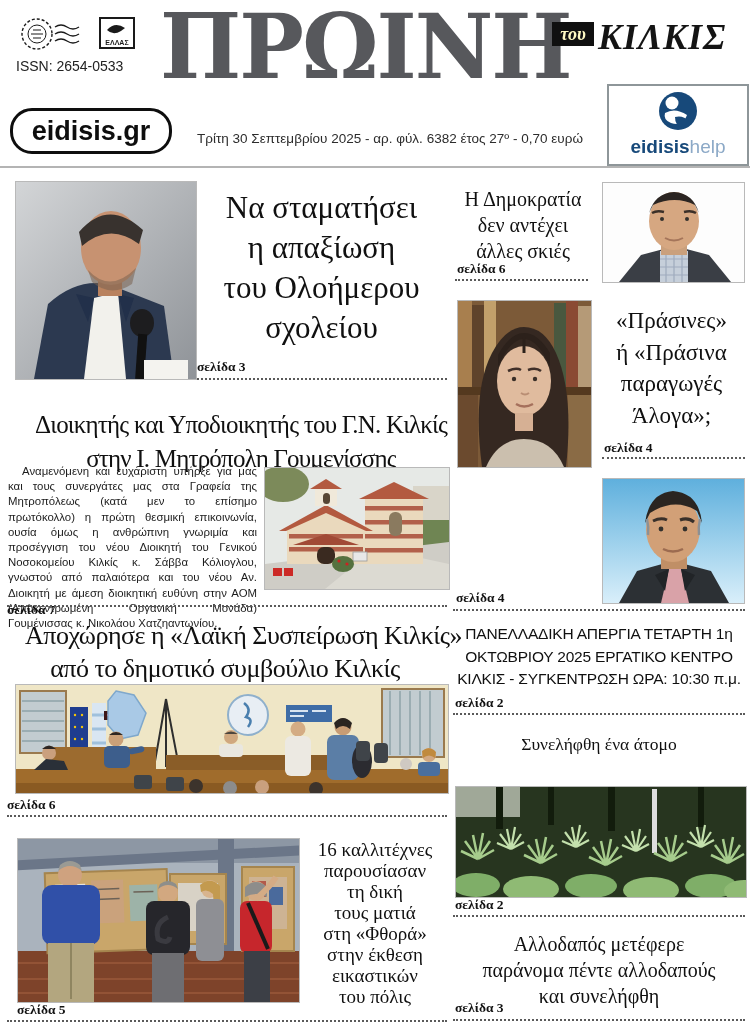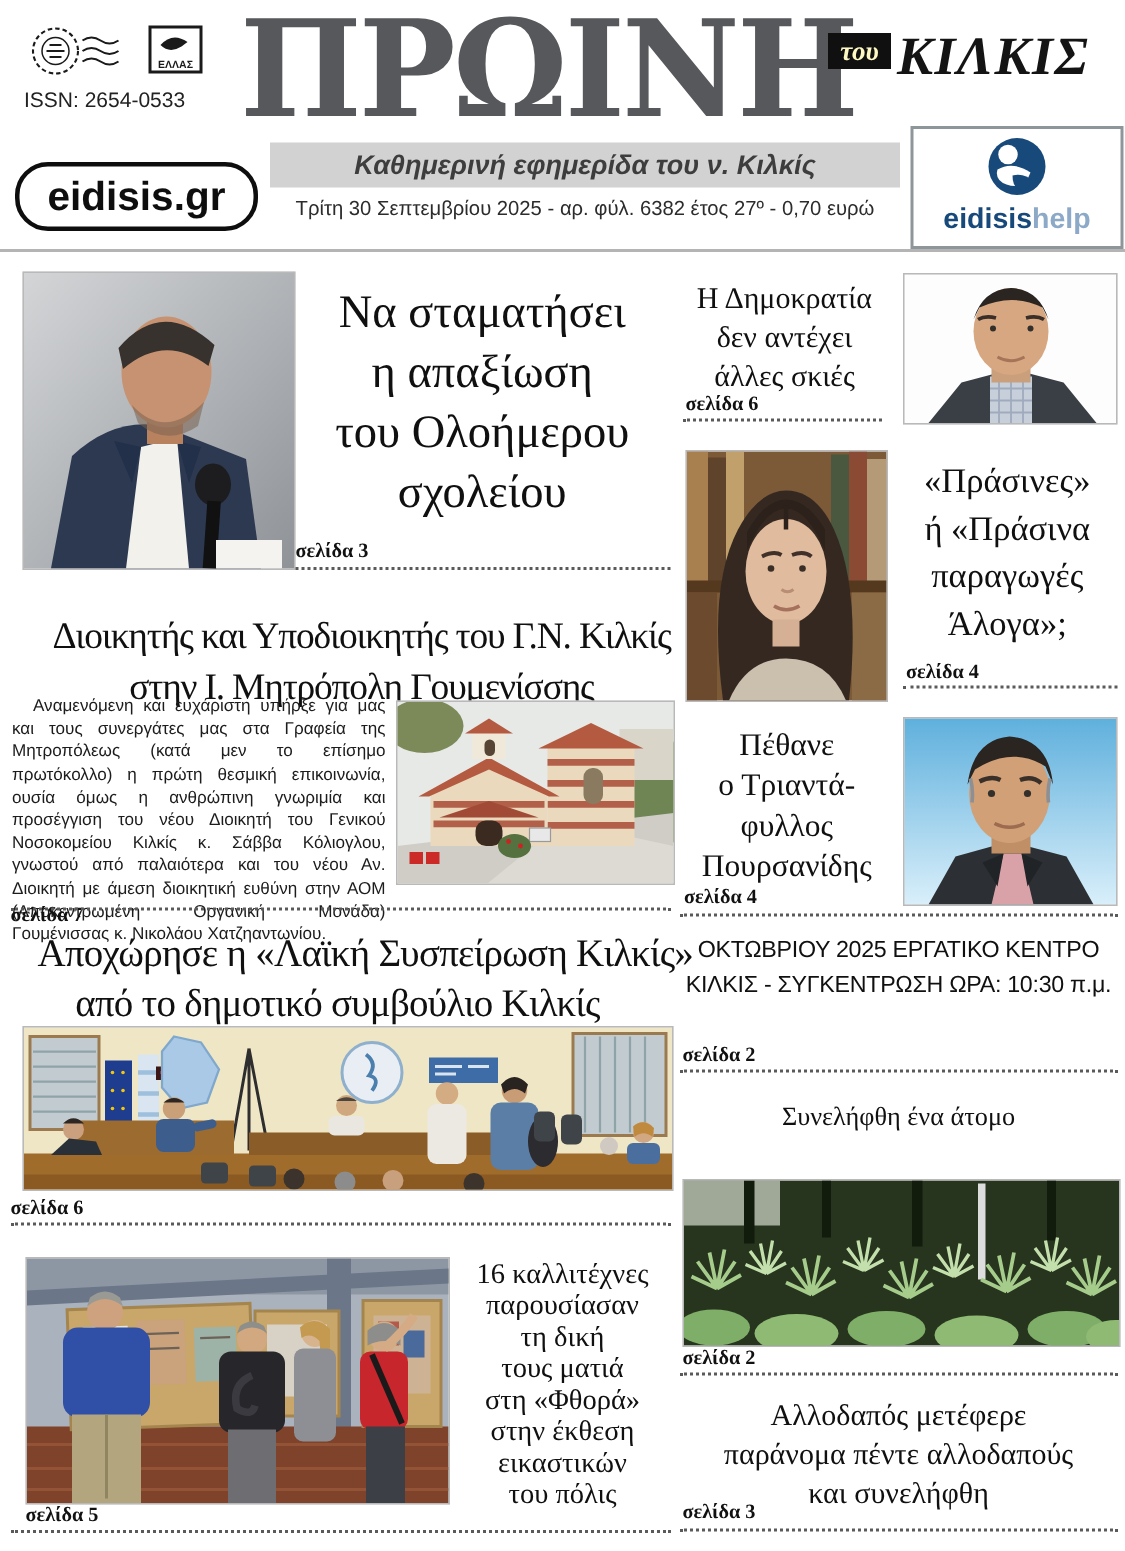--- a/index.html
+++ b/index.html
@@ -15,21 +15,21 @@
             font-size:86px;letter-spacing:-2px;color:#57585c;transform:scaleY(1.04);line-height:1.05;}
   .tou-box{left:552px;top:22px;width:42px;height:24px;background:#101010;color:#fef9c3;
            display:flex;align-items:center;justify-content:center;font-style:italic;font-weight:bold;font-size:18px;}
   .kilkis{left:598px;top:16px;font-style:italic;font-weight:bold;font-size:36px;letter-spacing:1px;color:#141414;}
   .subtitle{left:180px;top:95px;width:420px;height:30px;background:#d2d2d2;display:flex;align-items:center;justify-content:center;
             font-family:"Liberation Sans",sans-serif;font-weight:bold;font-style:italic;font-size:18px;color:#3d3d3d;}
   .dateline{left:180px;top:131px;width:420px;text-align:center;
             font-family:"Liberation Sans",sans-serif;font-size:13.5px;color:#2c2c2c;}
   .adbox{left:607px;top:84px;width:138px;height:78px;border:2px solid #8e9699;background:#fff;text-align:center;}
   .adtext{position:absolute;left:0;right:0;bottom:6px;font-family:"Liberation Sans",sans-serif;font-size:19px;font-weight:bold;}
-  .adtext .light{font-weight:bold;}
+  .adtext .light{font-weight:normal;}
   .hrule{left:0;top:166px;width:750px;height:2px;background:#b4b4b4;}
   
   .photo{border:1px solid #b9b9b9;background:#ddd;}
   .photo svg{display:block;}
   .pg{font-weight:bold;font-size:13.5px;color:#111;}
   .dots{border-bottom:2px dotted #5a5a5a;height:0;}
   .hl{text-align:center;color:#101010;}
   .hl span{display:block;white-space:nowrap;}
   
   .hl-main{left:198px;top:188px;width:247px;font-size:31px;line-height:40px;}
@@ -86,23 +86,20 @@
   <div class="abs eidisis">
     <span>eidisis.gr</span>
   </div>
 
   <div class="abs masthead">ΠΡΩΙΝΗ</div>
   <div class="abs tou-box">
     <span>του</span>
   </div>
   <div class="abs kilkis">ΚΙΛΚΙΣ</div>
 
-  <div class="abs subtitle">
-    <span>Καθημερινή εφημερίδα του ν. Κιλκίς</span>
-  </div>
   <div class="abs dateline">Τρίτη 30 Σεπτεμβρίου 2025 - αρ. φύλ. 6382  έτος 27º - 0,70 ευρώ</div>
 
   <div class="abs adbox">
     <svg width="134" height="44" viewBox="0 0 134 44" style="margin-top:3px">
       <circle cx="67" cy="22" r="19" fill="#17497a"></circle>
       <circle cx="61" cy="14" r="6.5" fill="#ffffff"></circle>
       <path d="M54,24 q10,-6 22,2 q-4,12 -16,8 q-8,-3 -6,-10 z" fill="#ffffff"></path>
       <path d="M64,28 q8,-2 14,4 l-6,6 q-8,0 -8,-10 z" fill="#17497a"></path>
     </svg>
     <div class="adtext">
@@ -352,26 +349,20 @@
   </div>
   <h2 class="abs hl hl-pras" style="margin:0;font-weight:normal;">
     <span>«Πράσινες»</span>
     <span>ή «Πράσινα</span>
     <span>παραγωγές</span>
     <span>Άλογα»;</span>
   </h2>
   <div class="abs pg pg-pras">σελίδα 4</div>
   <div class="abs dots dt-pras"></div>
 
-  <h2 class="abs hl hl-pour" style="margin:0;font-weight:normal;">
-    <span>Πέθανε</span>
-    <span>ο Τριαντά-</span>
-    <span>φυλλος</span>
-    <span>Πουρσανίδης</span>
-  </h2>
   <div class="abs pg pg-pour">σελίδα 4</div>
   <div class="abs photo ph-pour">
     <svg width="141" height="124" viewBox="0 0 141 124">
       <defs>
           <linearGradient id="g2" x1="0" y1="0" x2="0" y2="1">
         <stop offset="0" stop-color="#5fb0dd"></stop>
             <stop offset="1" stop-color="#d9effa"></stop>
           </linearGradient>
         </defs>
       <rect width="141" height="124" fill="url(#g2)"></rect>
@@ -385,20 +376,21 @@
       <path d="M44,40 q2,8 1,16 M97,40 q-2,8 -1,16" stroke="#8c9094" stroke-width="2.4" fill="none"></path>
       <path d="M50,42 q8,-4 14,-1 M77,41 q8,-3 14,2" stroke="#39302a" stroke-width="3" fill="none"></path>
       <circle cx="58" cy="50" r="2.4" fill="#33302c"></circle>
         <circle cx="82" cy="50" r="2.4" fill="#33302c"></circle>
       <path d="M60,70 q10,5 20,0" stroke="#9c6b50" stroke-width="2.4" fill="none"></path>
     </svg>
   </div>
   <div class="abs dots dt-pour"></div>
 
   <h2 class="abs hl hl-aper" style="margin:0;font-weight:normal;">
+    <span>ΠΑΝΕΛΛΑΔΙΚΗ ΑΠΕΡΓΙΑ ΤΕΤΑΡΤΗ 1η</span>
     <span>ΟΚΤΩΒΡΙΟΥ 2025 ΕΡΓΑΤΙΚΟ ΚΕΝΤΡΟ</span>
     <span>ΚΙΛΚΙΣ - ΣΥΓΚΕΝΤΡΩΣΗ ΩΡΑ: 10:30 π.μ.</span>
   </h2>
   <div class="abs pg pg-aper">σελίδα 2</div>
   <div class="abs dots dt-aper"></div>
 
   <h2 class="abs hl hl-kan" style="margin:0;font-weight:normal;">
     <span>Συνελήφθη ένα άτομο</span>
   </h2>
   <div class="abs photo ph-kan">

